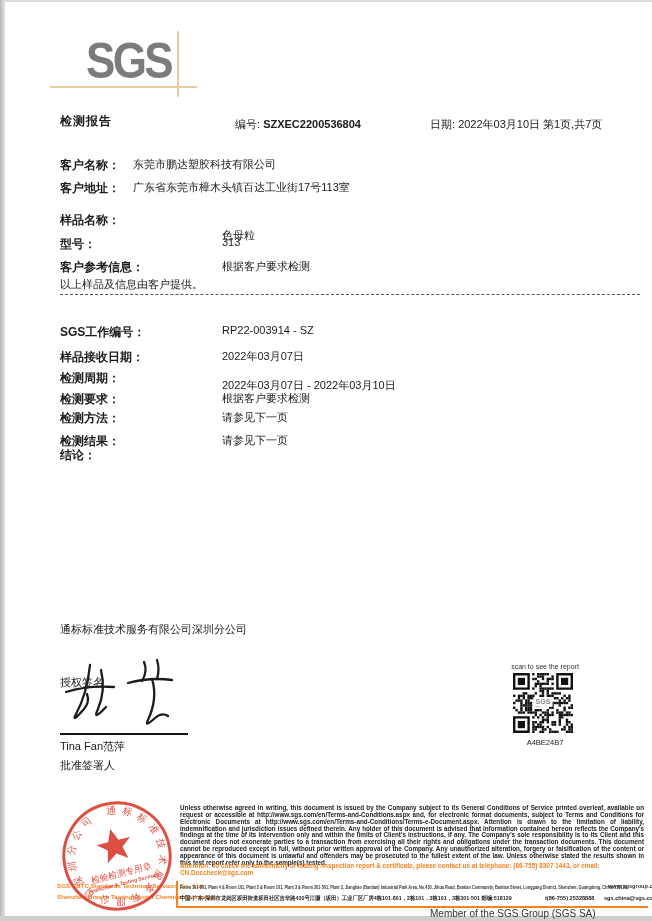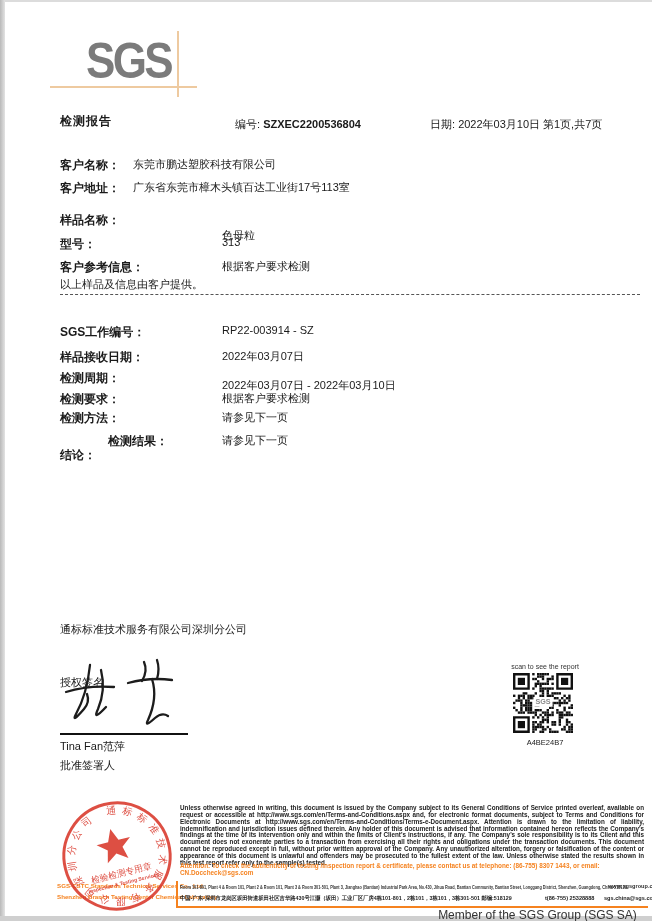--- a/index.html
+++ b/index.html
@@ -24,21 +24,21 @@
   .qr-code{left:503px;top:738px;width:84px;text-align:center;font-size:7.5px;color:#222;}
   .fineprint{left:180px;top:805px;width:464px;font-size:6.3px;line-height:6.85px;text-align:justify;font-weight:600;color:#222;}
   .attention{left:180px;top:862px;width:464px;font-size:6.4px;line-height:7.2px;font-weight:bold;color:#f5821f;}
   .addr-en{left:180px;top:884px;width:430px;font-size:5.5px;color:#333;white-space:nowrap;transform:scaleX(.70);transform-origin:left;font-weight:600;}
   .website{left:608px;top:883px;font-size:5.6px;color:#333;font-weight:bold;}
   .addr-cn{left:180px;top:894px;width:380px;font-size:5.8px;color:#222;white-space:nowrap;transform:scaleX(.92);transform-origin:left;font-weight:600;}
   .phone{left:545px;top:895px;font-size:5.6px;color:#222;font-weight:bold;}
   .email{left:604px;top:895px;font-size:5.6px;color:#222;font-weight:bold;}
   .vline-o{left:176px;top:881px;width:1.5px;height:26px;background:#f5821f;}
   .hline-o{left:176px;top:906px;width:472px;height:1.5px;background:#f5821f;}
-  .member{left:430px;top:908px;width:215px;text-align:center;font-size:12px;color:#333;}
+  .member{left:430px;top:908px;width:215px;text-align:left;font-size:10px;color:#333;}
   .lab1{left:57px;top:882px;font-size:6.2px;color:#f5821f;font-weight:bold;white-space:nowrap;}
   .lab2{left:57px;top:893px;font-size:6.2px;color:#f5821f;font-weight:bold;white-space:nowrap;}
 </style>
 </head>
 <body>
 
 <div class="page">
 
   <div class="abs edge-top"></div>
   <div class="abs edge-left"></div>
@@ -77,21 +77,21 @@
   <div class="abs lbl" style="left:60px;top:324px;font-weight:600;">SGS工作编号：</div>
   <div class="abs val" style="left:222px;top:324px;">RP22-003914 - SZ</div>
   <div class="abs lbl" style="left:60px;top:349px;font-weight:600;">样品接收日期：</div>
   <div class="abs val" style="left:222px;top:349px;">2022年03月07日</div>
   <div class="abs lbl" style="left:60px;top:370px;font-weight:600;">检测周期：</div>
   <div class="abs val" style="left:222px;top:370px;margin-top:8px;">2022年03月07日 - 2022年03月10日</div>
   <div class="abs lbl" style="left:60px;top:391px;font-weight:600;">检测要求：</div>
   <div class="abs val" style="left:222px;top:391px;">根据客户要求检测</div>
   <div class="abs lbl" style="left:60px;top:410px;font-weight:600;">检测方法：</div>
   <div class="abs val" style="left:222px;top:410px;">请参见下一页</div>
-  <div class="abs lbl" style="left:60px;top:433px;font-weight:600;margin-left:48px;">检测结果：</div>
+  <div class="abs lbl" style="left:60px;top:433px;font-weight:600;">检测结果：</div>
   <div class="abs val" style="left:222px;top:433px;">请参见下一页</div>
 
   <div class="abs lbl" style="left:60px;top:447px;font-weight:600;">结论：</div>
 
   <div class="abs val" style="left:60px;top:622px;">通标标准技术服务有限公司深圳分公司</div>
   <div class="abs val" style="left:60px;top:675px;">授权签名</div>
 
   <svg class="abs" style="left:60px;top:652px;" width="135" height="80" viewBox="0 0 135 80">
     <g fill="none" stroke="#1c1c1c" stroke-width="2.3" stroke-linecap="round">
       <path d="M6,40 Q28,33 54,35"></path>

